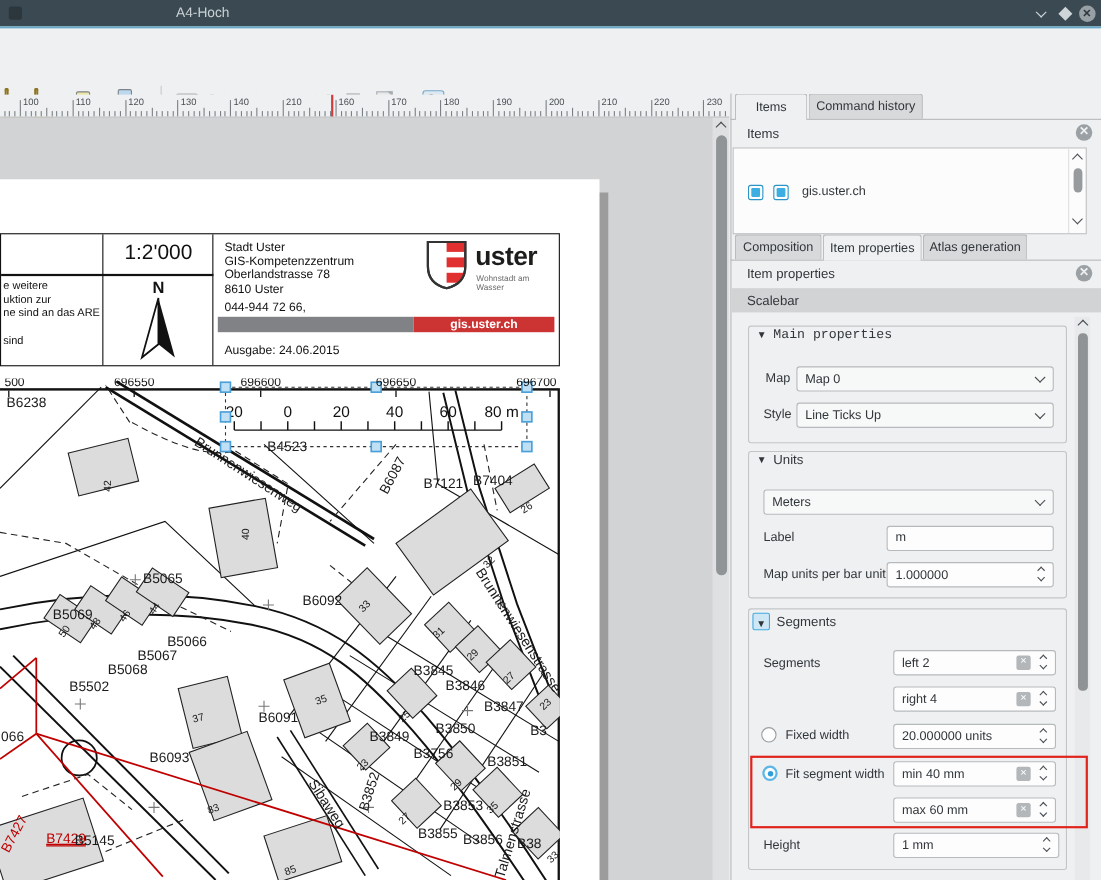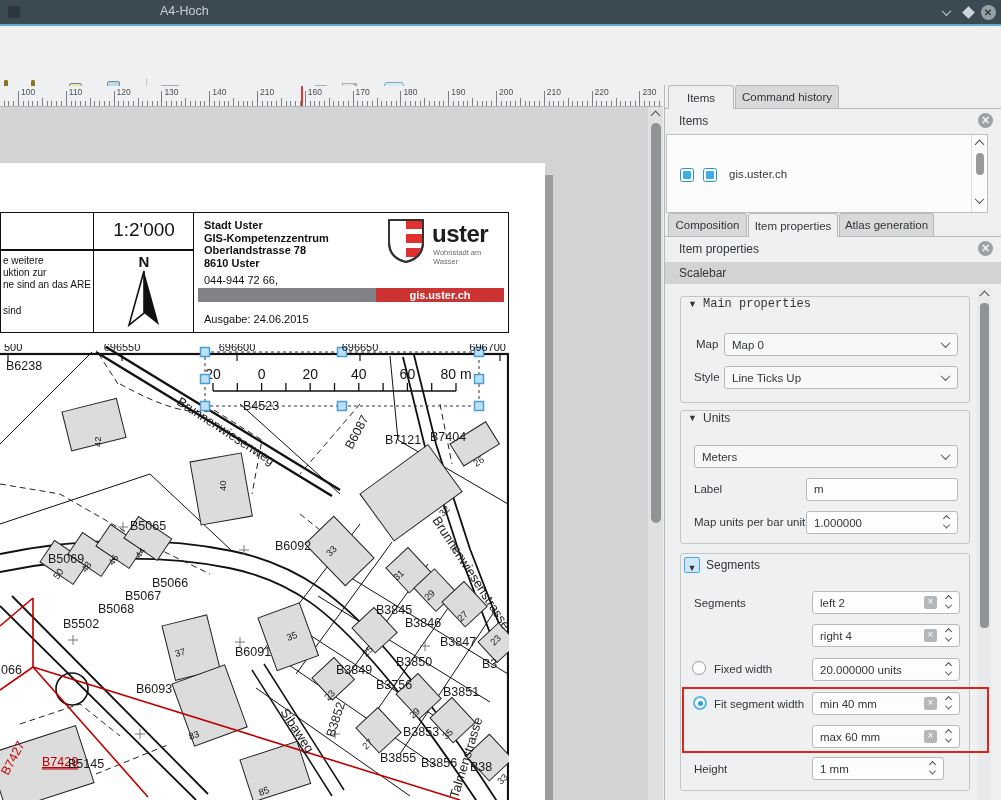--- a/index.html
+++ b/index.html
@@ -56,21 +56,21 @@
   
   #infotable { position:absolute; left:0; top:49px; width:509px; height:121px; border:1.5px solid #111; }
   .itcolA { position:absolute; left:0; top:0; width:93px; height:100%; border-right:1.5px solid #111; }
   .itcolB { position:absolute; left:93px; top:0; width:100px; height:100%; border-right:1.5px solid #111; }
   .itrowline { position:absolute; left:0; top:36px; width:193px; height:1.5px; background:#111; }
   .itA-text { position:absolute; left:2px; top:42px; font-size:10px; line-height:12px; color:#111; }
   .itA-text .gap { height:14px; }
   .scaleval { position:absolute; left:93px; top:6px; width:100px; text-align:center; font-size:19px; color:#111; }
   .northN { position:absolute; left:93px; top:40px; width:100px; text-align:center; font-size:15px; font-weight:bold; color:#111; }
   #northsvg { position:absolute; left:126px; top:56px; }
-  .addr { position:absolute; left:203px; top:6px; font-size:11px; line-height:12.5px; color:#111;font-weight:bold; }
+  .addr { position:absolute; left:203px; top:6px; font-size:11px; line-height:12.5px; color:#111; }
   .phone { position:absolute; left:203px; top:61px; font-size:11px; color:#111; }
   .banner { position:absolute; left:197px; top:75px; width:306px; height:14px; display:flex; }
   .banner .graypart { flex:1; background:#808285; }
   .banner .redpart { width:128px; background:#cc3433; color:#fff; font-size:11px; font-weight:bold; text-align:center; line-height:14px; }
   .ausgabe { position:absolute; left:203px; top:100px; font-size:11px; color:#111; }
   #usterlogo { position:absolute; left:385px; top:5px; width:120px; height:48px; }
   #usterlogo .wordmark { position:absolute; left:46px; top:2px; font-size:24px; font-weight:bold; color:#1d1d1b; letter-spacing:-0.5px; }
   #usterlogo .tagline  { position:absolute; left:47px; top:30px; font-size:7.5px; color:#6c6c6c; }
 
   #map-wrap { position:absolute; left:0; top:181px; width:509px; height:456px; }
@@ -766,21 +766,21 @@
   </div>
   <div class="spin" style="left:812px;top:725px;width:148px;">
     <span class="val">max 60 mm</span>
     <span class="clear">×</span>
     <span class="chevs">
         <span class="chev up small"></span>
         <span class="chev down small"></span>
       </span>
   </div>
   <span class="plabel" style="left:694px;top:763px;">Height</span>
-  <div class="spin" style="left:812px;top:757px;width:132px;">
+  <div class="spin" style="left:812px;top:757px;width:151px;">
     <span class="val">1 mm</span>
     <span class="chevs">
         <span class="chev up small"></span>
         <span class="chev down small"></span>
       </span>
   </div>
 
   <div id="redbox"></div>
 
   <div id="psb">

